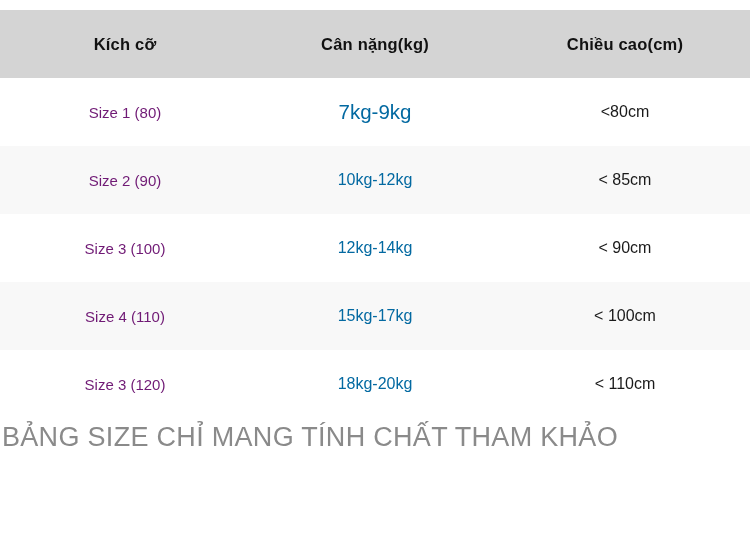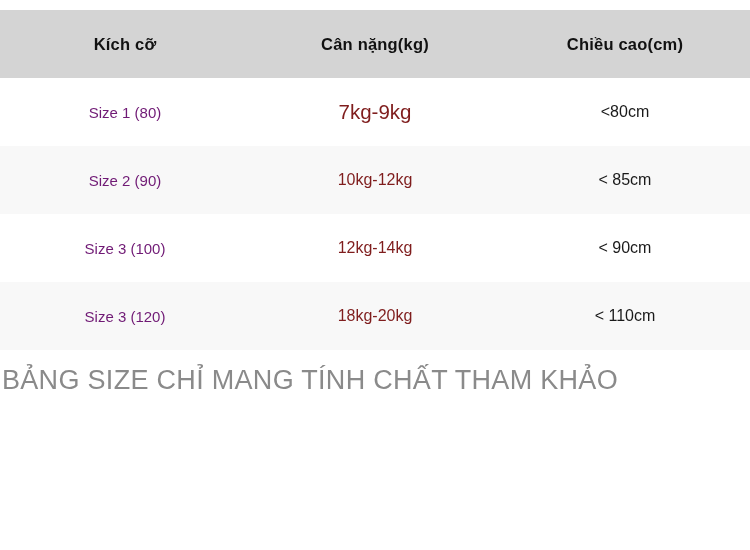--- a/index.html
+++ b/index.html
@@ -39,31 +39,31 @@
     letter-spacing: 0.2px;
   }
   tbody tr { background: #ffffff; }
   tbody tr:nth-child(even) { background: #f8f8f8; }
   td.cell-size {
     font-size: 15px;
     color: #701a75;
   }
   td.cell-weight {
     font-size: 16px;
-    color: #7f1d1d;
+    color: #0369a1;
   }
   tr.row-first td.cell-weight {
     font-size: 20.5px;
   }
   td.cell-height {
     font-size: 16px;
     color: #1a1a1a;
   }
   .footer-note {
-    margin-top: 11px;
+    margin-top: 0;
     padding-left: 2px;
     font-size: 27px;
     line-height: 38px;
     color: #8a8a8a;
     letter-spacing: 0.3px;
     white-space: nowrap;
   }
 </style>
 </head>
 <body>
@@ -88,20 +88,25 @@
         <td class="cell-size">Size 2 (90)</td>
         <td class="cell-weight">10kg-12kg</td>
         <td class="cell-height">&lt; 85cm</td>
       </tr>
       <tr>
         <td class="cell-size">Size 3 (100)</td>
         <td class="cell-weight">12kg-14kg</td>
         <td class="cell-height">&lt; 90cm</td>
       </tr>
       <tr>
+        <td class="cell-size">Size 4 (110)</td>
+        <td class="cell-weight">15kg-17kg</td>
+        <td class="cell-height">&lt; 100cm</td>
+      </tr>
+      <tr>
         <td class="cell-size">Size 3 (120)</td>
         <td class="cell-weight">18kg-20kg</td>
         <td class="cell-height">&lt; 110cm</td>
       </tr>
     </tbody>
   </table>
 
   <div class="footer-note">BẢNG SIZE CHỈ MANG TÍNH CHẤT THAM KHẢO</div>
 
 </div>

